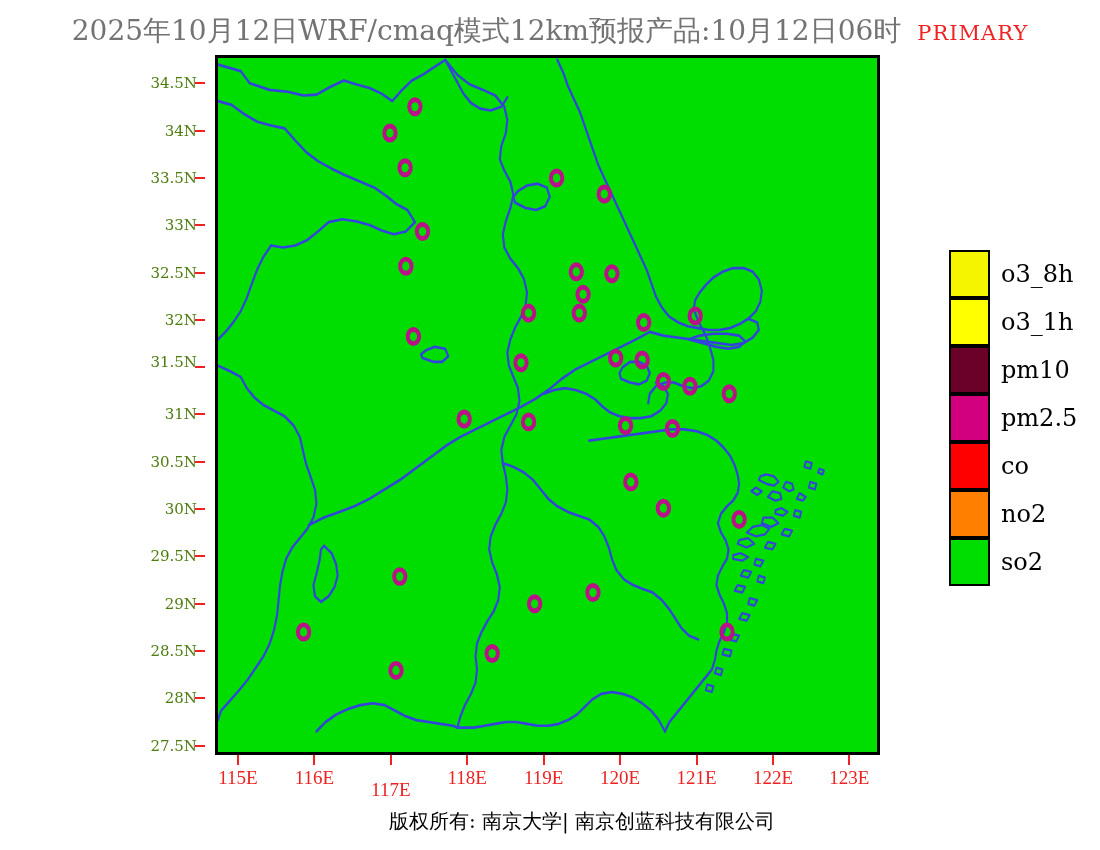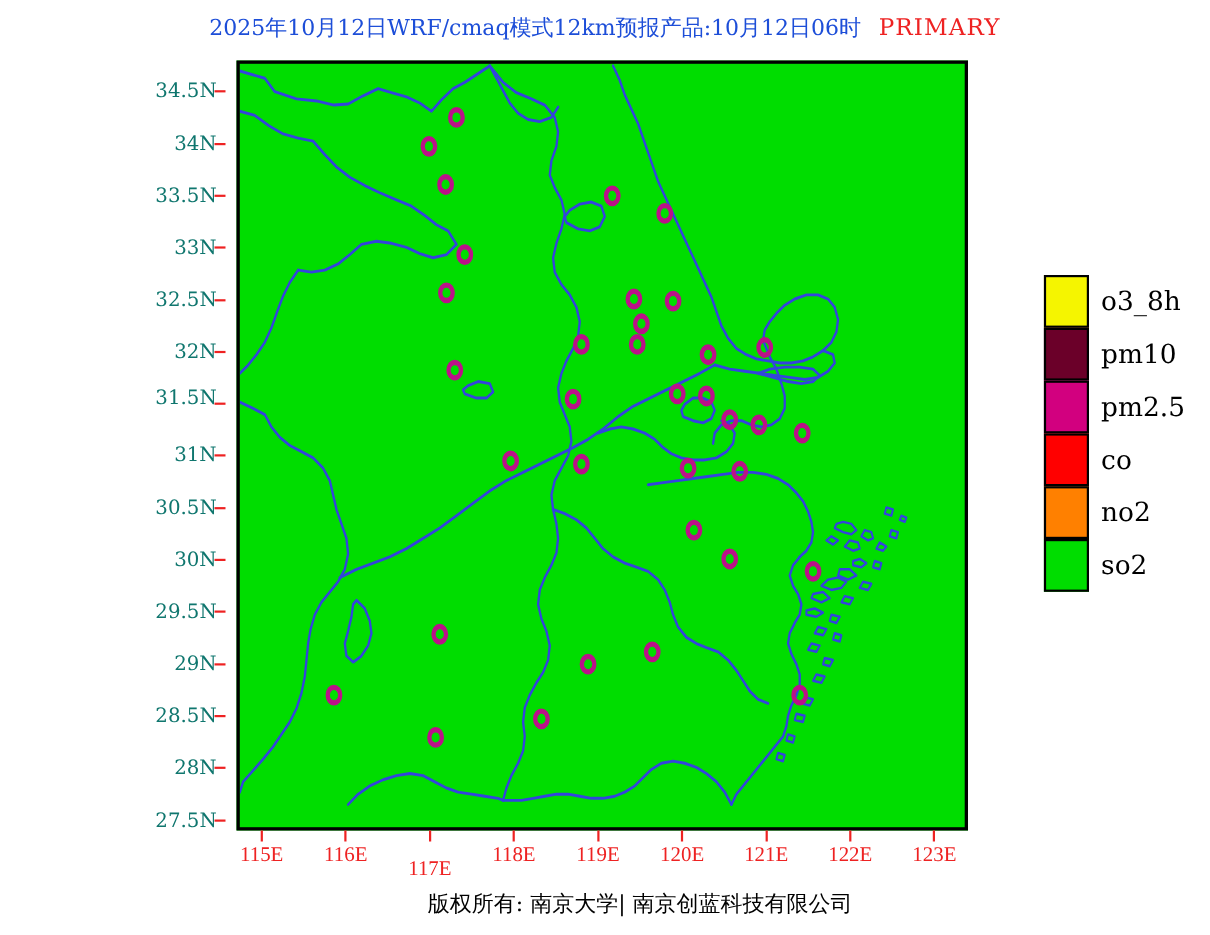--- a/index.html
+++ b/index.html
@@ -19,22 +19,22 @@
   #title-bar {
     position: absolute;
     left: 0;
     top: 12px;
     width: 1100px;
     text-align: center;
     white-space: nowrap;
   }
   #title-main {
     font-family: "DejaVu Serif", "Liberation Serif", serif;
-    font-size: 20px;
-    color: #1d4ed8;
+    font-size: 28px;
+    color: #737373;
     letter-spacing: 0px;
     margin-top: 20px;
   }
   #title-primary {
     font-family: "DejaVu Serif", "Liberation Serif", serif;
     font-size: 21px;
     color: #ee2222;
     margin-left: 16px;
     letter-spacing: 1px;
   }
@@ -56,22 +56,22 @@
     left: 0; top: 0;
     width: 100%;
     height: 100%;
     display: block;
   }
 
   
   .ylabel {
     position: absolute;
     right: 1102px;           
-    font-size: 18px;
-    color: #0f766e;
+    font-size: 15px;
+    color: #4d7c0f;
     font-family: "DejaVu Serif", "Liberation Serif", serif;
     white-space: nowrap;
     text-align: right;
   }
   #y-axis {
     position: absolute;
     left: 0;
     top: 55px;
     width: 205px;
     height: 700px;
@@ -427,20 +427,24 @@
     <div class="xlabel" style="left: 634.425px;">123E</div>
     <div class="xtick" style="left: 634.425px;"></div>
   </div>
 
 <div id="legend">
     <div class="legend-row">
       <div class="legend-swatch" style="background: rgb(245, 245, 0);"></div>
       <div class="legend-label">o3_8h</div>
     </div>
     <div class="legend-row">
+      <div class="legend-swatch" style="background: rgb(255, 255, 0);"></div>
+      <div class="legend-label">o3_1h</div>
+    </div>
+    <div class="legend-row">
       <div class="legend-swatch" style="background: rgb(107, 0, 41);"></div>
       <div class="legend-label">pm10</div>
     </div>
     <div class="legend-row">
       <div class="legend-swatch" style="background: rgb(210, 0, 127);"></div>
       <div class="legend-label">pm2.5</div>
     </div>
     <div class="legend-row">
       <div class="legend-swatch" style="background: rgb(255, 0, 0);"></div>
       <div class="legend-label">co</div>

